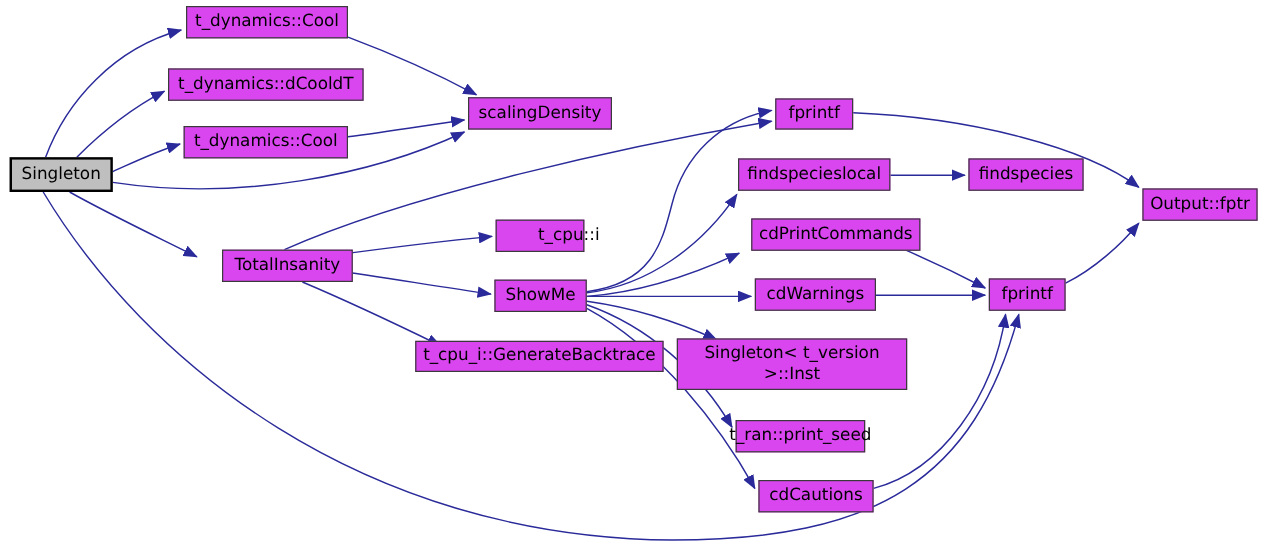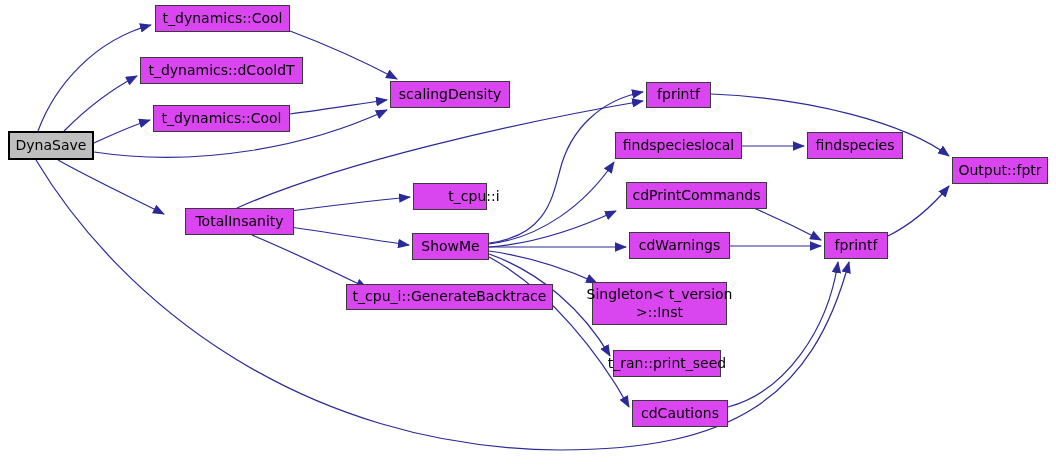--- a/index.html
+++ b/index.html
@@ -66,21 +66,21 @@
         <path d="M742,146 L804,146" class="edge" marker-end="url(#arrow)"></path>
         <path d="M749,206 C775,217 798,228 821,240" class="edge" marker-end="url(#arrow)"></path>
         <path d="M730,246 L821,246" class="edge" marker-end="url(#arrow)"></path>
         <path d="M728,407 C785,392 828,330 838,262" class="edge" marker-end="url(#arrow)"></path>
         <path d="M711,94 C810,98 905,123 949,156" class="edge" marker-end="url(#arrow)"></path>
         <path d="M888,236 C912,224 934,204 949,186" class="edge" marker-end="url(#arrow)"></path>
       </g>
   </svg>
   <div id="node-layer">
       <div class="node root" style="left: 8px; top: 131px; width: 86px; height: 29px;">
-        <span>DynaSave</span>
+        <span>Singleton</span>
       </div>
       <div class="node" style="left: 155px; top: 5px; width: 135px; height: 27px;">
         <span>t_dynamics::Cool</span>
       </div>
       <div class="node" style="left: 140px; top: 57px; width: 163px; height: 27px;">
         <span>t_dynamics::dCooldT</span>
       </div>
       <div class="node" style="left: 153px; top: 105px; width: 137px; height: 27px;">
         <span>t_dynamics::Cool</span>
       </div>
@@ -110,21 +110,21 @@
       </div>
       <div class="node" style="left: 608px; top: 182px; width: 141px; height: 27px; margin-left: 18px;">
         <span>cdPrintCommands</span>
       </div>
       <div class="node" style="left: 629px; top: 232px; width: 101px; height: 27px;">
         <span>cdWarnings</span>
       </div>
       <div class="node" style="left: 824px; top: 232px; width: 64px; height: 27px;">
         <span>fprintf</span>
       </div>
-      <div class="node" style="left: 592px; top: 282px; width: 135px; height: 43px;">
+      <div class="node" style="left: 564px; top: 282px; width: 192px; height: 43px;">
         <span>Singleton&lt; t_version</span>
         <span>&gt;::Inst</span>
       </div>
       <div class="node" style="left: 613px; top: 350px; width: 108px; height: 27px;">
         <span>t_ran::print_seed</span>
       </div>
       <div class="node" style="left: 632px; top: 400px; width: 96px; height: 27px;">
         <span>cdCautions</span>
       </div>
       <div class="node" style="left: 952px; top: 157px; width: 96px; height: 27px;">

